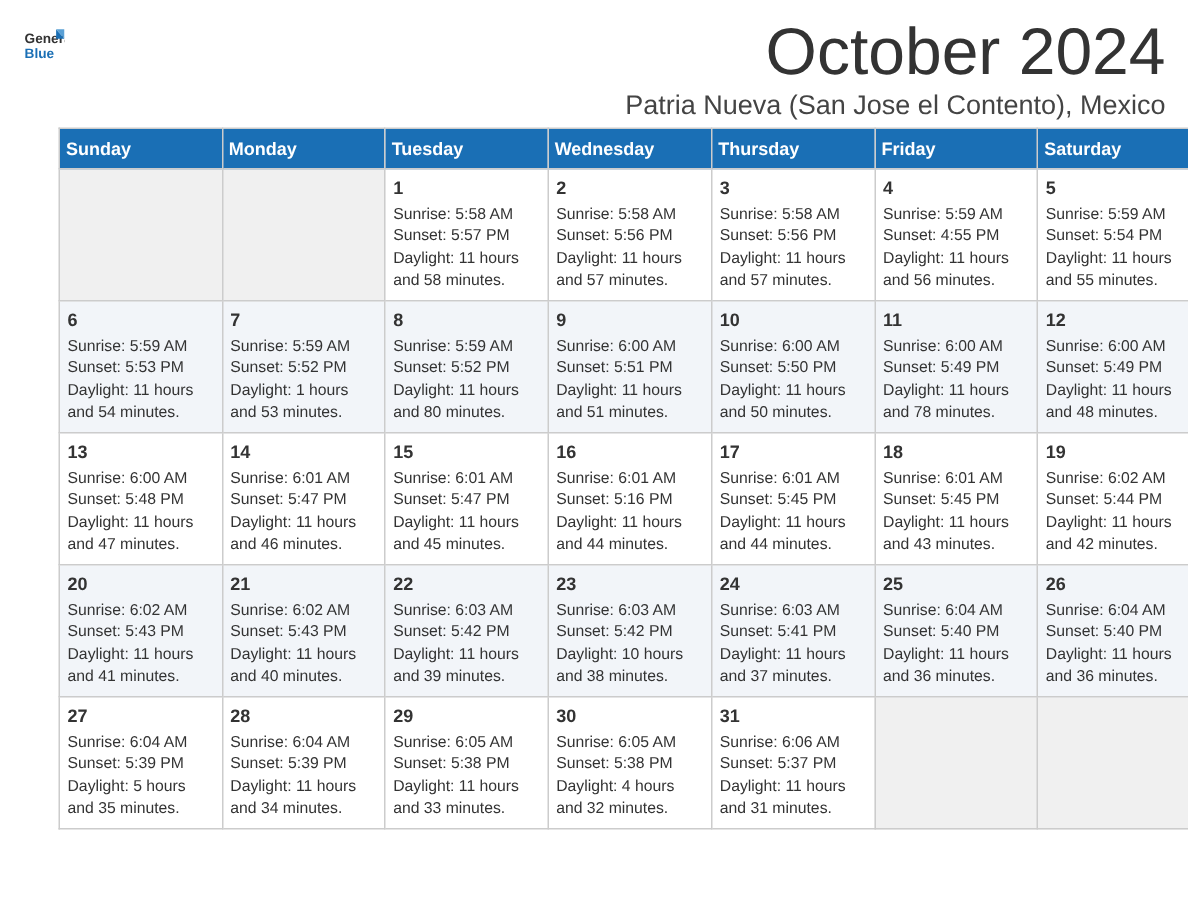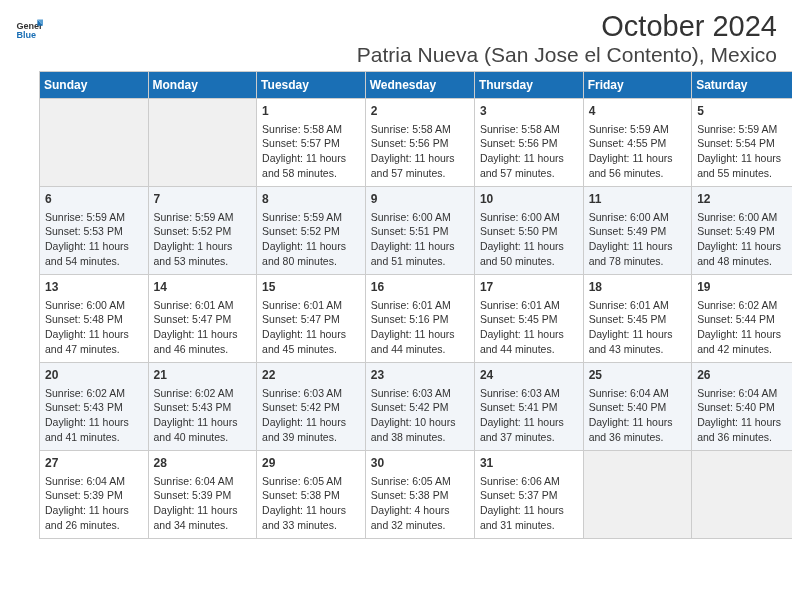--- a/index.html
+++ b/index.html
@@ -23,26 +23,26 @@
       margin-top: 6px;
     }
     .logo-icon {
       width: 28px;
       height: 28px;
     }
     .title-area {
       text-align: right;
     }
     .month-title {
-      font-size: 29px;
+      font-size: 44px;
       color: #333;
       font-weight: 300;
     }
     .subtitle {
-      font-size: 21px;
+      font-size: 18px;
       color: #444;
     }
     table {
       width: 100%;
       border-collapse: collapse;
       font-size: 10.5px;
       margin-left: 24px;
     }
     thead tr th {
       background-color: #1a6fb5;
@@ -276,21 +276,21 @@
           <div>Sunrise: 6:04 AM</div>
           <div>Sunset: 5:40 PM</div>
           <div>Daylight: 11 hours and 36 minutes.</div>
         </td>
       </tr>
       <tr>
         <td>
           <span class="day-num">27</span>
           <div>Sunrise: 6:04 AM</div>
           <div>Sunset: 5:39 PM</div>
-          <div>Daylight: 11 hours and 26 minutes.</div>
+          <div>Daylight: 5 hours and 35 minutes.</div>
         </td>
         <td>
           <span class="day-num">28</span>
           <div>Sunrise: 6:04 AM</div>
           <div>Sunset: 5:39 PM</div>
           <div>Daylight: 11 hours and 34 minutes.</div>
         </td>
         <td>
           <span class="day-num">29</span>
           <div>Sunrise: 6:05 AM</div>

